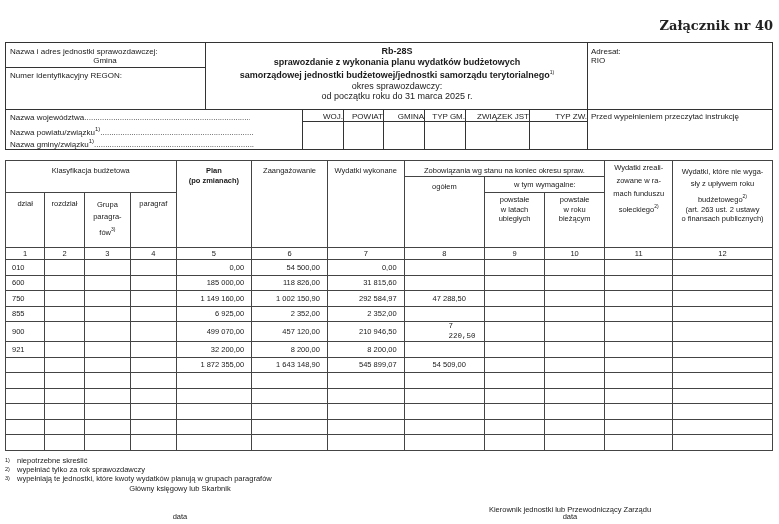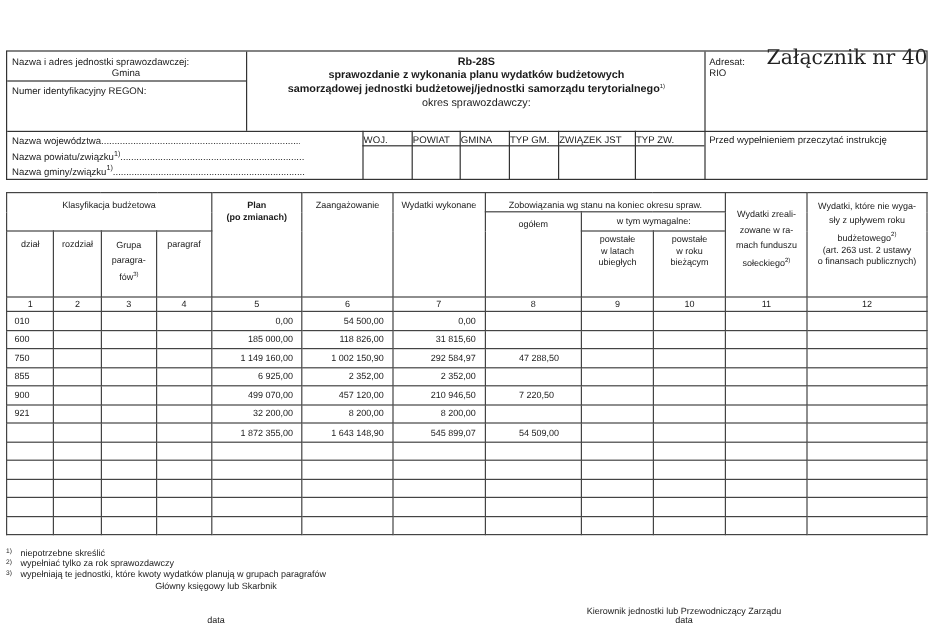--- a/index.html
+++ b/index.html
@@ -1,25 +1,25 @@
 <!DOCTYPE html>
 <html><head>
 <meta charset="utf-8">
 <style>
   html, body { margin: 0; padding: 0; background: #ffffff; }
   body { width: 779px; height: 524px; position: relative; overflow: hidden;
          font-family: "Liberation Sans", sans-serif; color: #1a1a1a; font-size: 8px; }
   .abs { position: absolute; }
-  .annex { right: 6px; top: 38px; font-family: "DejaVu Serif", serif; font-weight: normal; font-size: 17px; color: #222; }
+  .annex { right: 6px; top: 18px; font-family: "DejaVu Serif", serif; font-weight: bold; font-size: 13px; color: #222; }
   
   .hdr { position: absolute; left: 5px; top: 42px; width: 768px; height: 108px; border: 1px solid #333; box-sizing: border-box; }
   .hline { position: absolute; height: 1px; background: #333; }
   .vline { position: absolute; width: 1px; background: #333; }
   .t { position: absolute; white-space: nowrap; line-height: 10px; }
-  .center { text-align: left; }
+  .center { text-align: right; }
   .title-block { position: absolute; left: 201px; top: 3px; width: 380px; text-align: center; line-height: 10.5px; font-size: 9px; }
   .sup { font-size: 6px; vertical-align: super; }
   .supsmall { font-size: 5px; vertical-align: super; }
   
   table.main { position: absolute; left: 5px; top: 160px; width: 768px; border-collapse: collapse; table-layout: fixed; }
   table.main td { border: 1px solid #444; font-size: 7.5px; line-height: 9.5px; padding: 0 3px; vertical-align: top; text-align: center; overflow: hidden; }
   table.main td.num { text-align: right; padding-right: 7px; vertical-align: middle; }
   table.main td.code { text-align: left; padding-left: 6px; vertical-align: middle; }
   table.main td.mid { vertical-align: middle; }
   table.main tr.datarow td { height: 14.5px; }
@@ -43,20 +43,21 @@
 
   <div class="t" style="left:4px; top:4px;">Nazwa i adres jednostki sprawozdawczej:</div>
   <div class="t" style="left:4px; top:13px; width:190px; text-align:center;">Gmina</div>
   <div class="t" style="left:4px; top:28px;">Numer identyfikacyjny REGON:</div>
 
   <div class="title-block">
     <div style="font-weight:bold;">Rb-28S</div>
     <div style="font-weight:bold;">sprawozdanie z wykonania planu wydatków budżetowych</div>
     <div><span style="font-weight:bold;">samorządowej jednostki budżetowej/jednostki samorządu terytorialnego</span><span class="supsmall">1)</span></div>
     <div>okres sprawozdawczy:</div>
+    <div>od początku roku do 31 marca 2025 r.</div>
   </div>
 
   <div class="t" style="left:585px; top:4px;">Adresat:</div>
   <div class="t" style="left:585px; top:13px;">RIO</div>
 
   <div class="t" style="left:4px; top:70px; width:240px; overflow:hidden;">
     <span>Nazwa województwa</span><span>...............................................................................</span>
   </div>
   <div class="t" style="left:4px; top:81px; width:244px; overflow:hidden;">
     <span>Nazwa powiatu/związku</span><span class="sup">1)</span><span>...............................................................................</span>
@@ -109,21 +110,21 @@
   <tbody>
       <tr style="height:16px;">
     <td colspan="4" rowspan="2" style="padding-top:5px;">Klasyfikacja budżetowa</td>
     <td rowspan="3" style="padding-top:5px;font-weight:bold;">
           <div>Plan</div>
           <div>(po zmianach)</div>
         </td>
     <td rowspan="3" style="padding-top:5px;">Zaangażowanie</td>
     <td rowspan="3" style="padding-top:5px;">Wydatki wykonane</td>
     <td colspan="3" style="padding-top:5px;">Zobowiązania wg stanu na koniec okresu spraw.</td>
-    <td rowspan="3" style="padding-top:11px; line-height:13px;">
+    <td rowspan="3" style="padding-top:0; line-height:13px;">
       <div>Wydatki zreali-</div>
       <div>zowane w ra-</div>
       <div>mach funduszu</div>
       <div><span>sołeckiego</span><span class="supsmall">2)</span></div>
     </td>
     <td rowspan="3" style="padding-top:5px; line-height:11.5px;margin-top:39px;">
       <div>Wydatki, które nie wyga-</div>
       <div>sły z upływem roku</div>
       <div style="margin-top:2px;"><span>budżetowego</span><span class="supsmall">2)</span></div>
       <div style="line-height:9px;">(art. 263 ust. 2 ustawy</div>
@@ -227,21 +228,21 @@
         <td></td>
       </tr>
       <tr class="datarow">
         <td class="code">900</td>
         <td></td>
         <td></td>
         <td></td>
         <td class="num">499 070,00</td>
         <td class="num">457 120,00</td>
         <td class="num">210 946,50</td>
-        <td class="num" style="text-align: left; padding-left: 28px; vertical-align: middle;">7 220,50</td>
+        <td class="num" style="text-align: left; padding-left: 44px; vertical-align: middle; font-family: Liberation Mono, monospace;">7 220,50</td>
         <td></td>
         <td></td>
         <td></td>
         <td></td>
       </tr>
       <tr class="datarow">
         <td class="code">921</td>
         <td></td>
         <td></td>
         <td></td>

